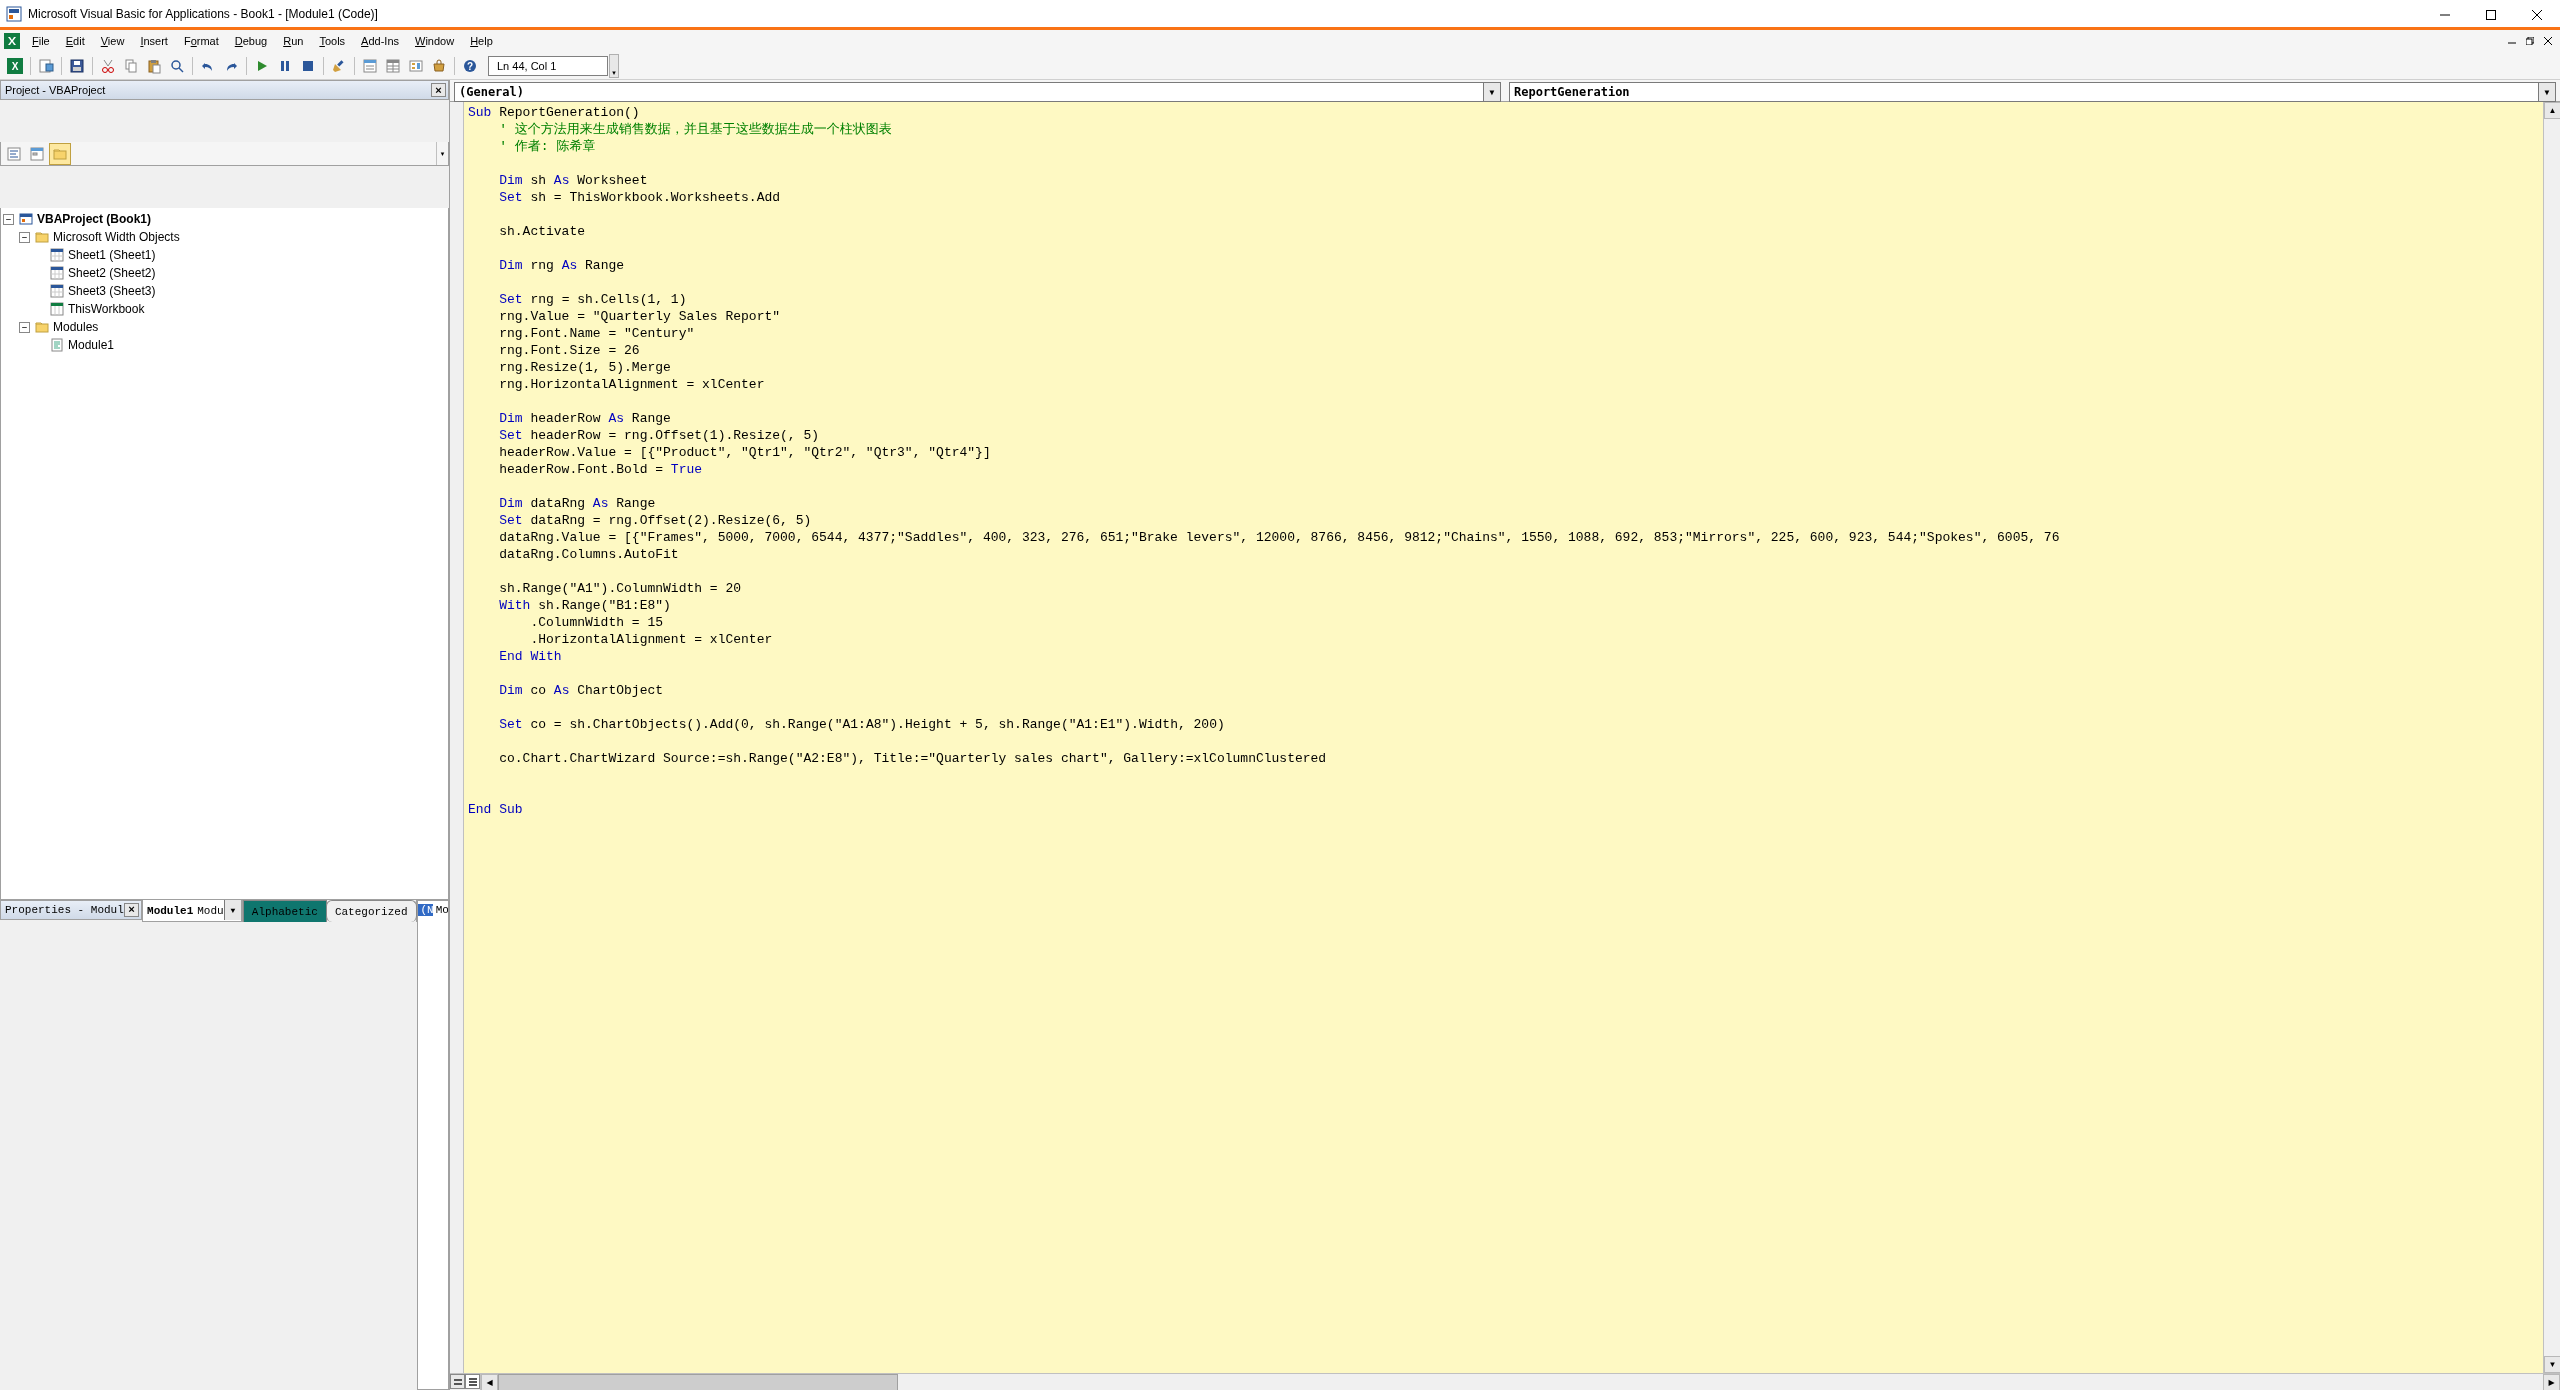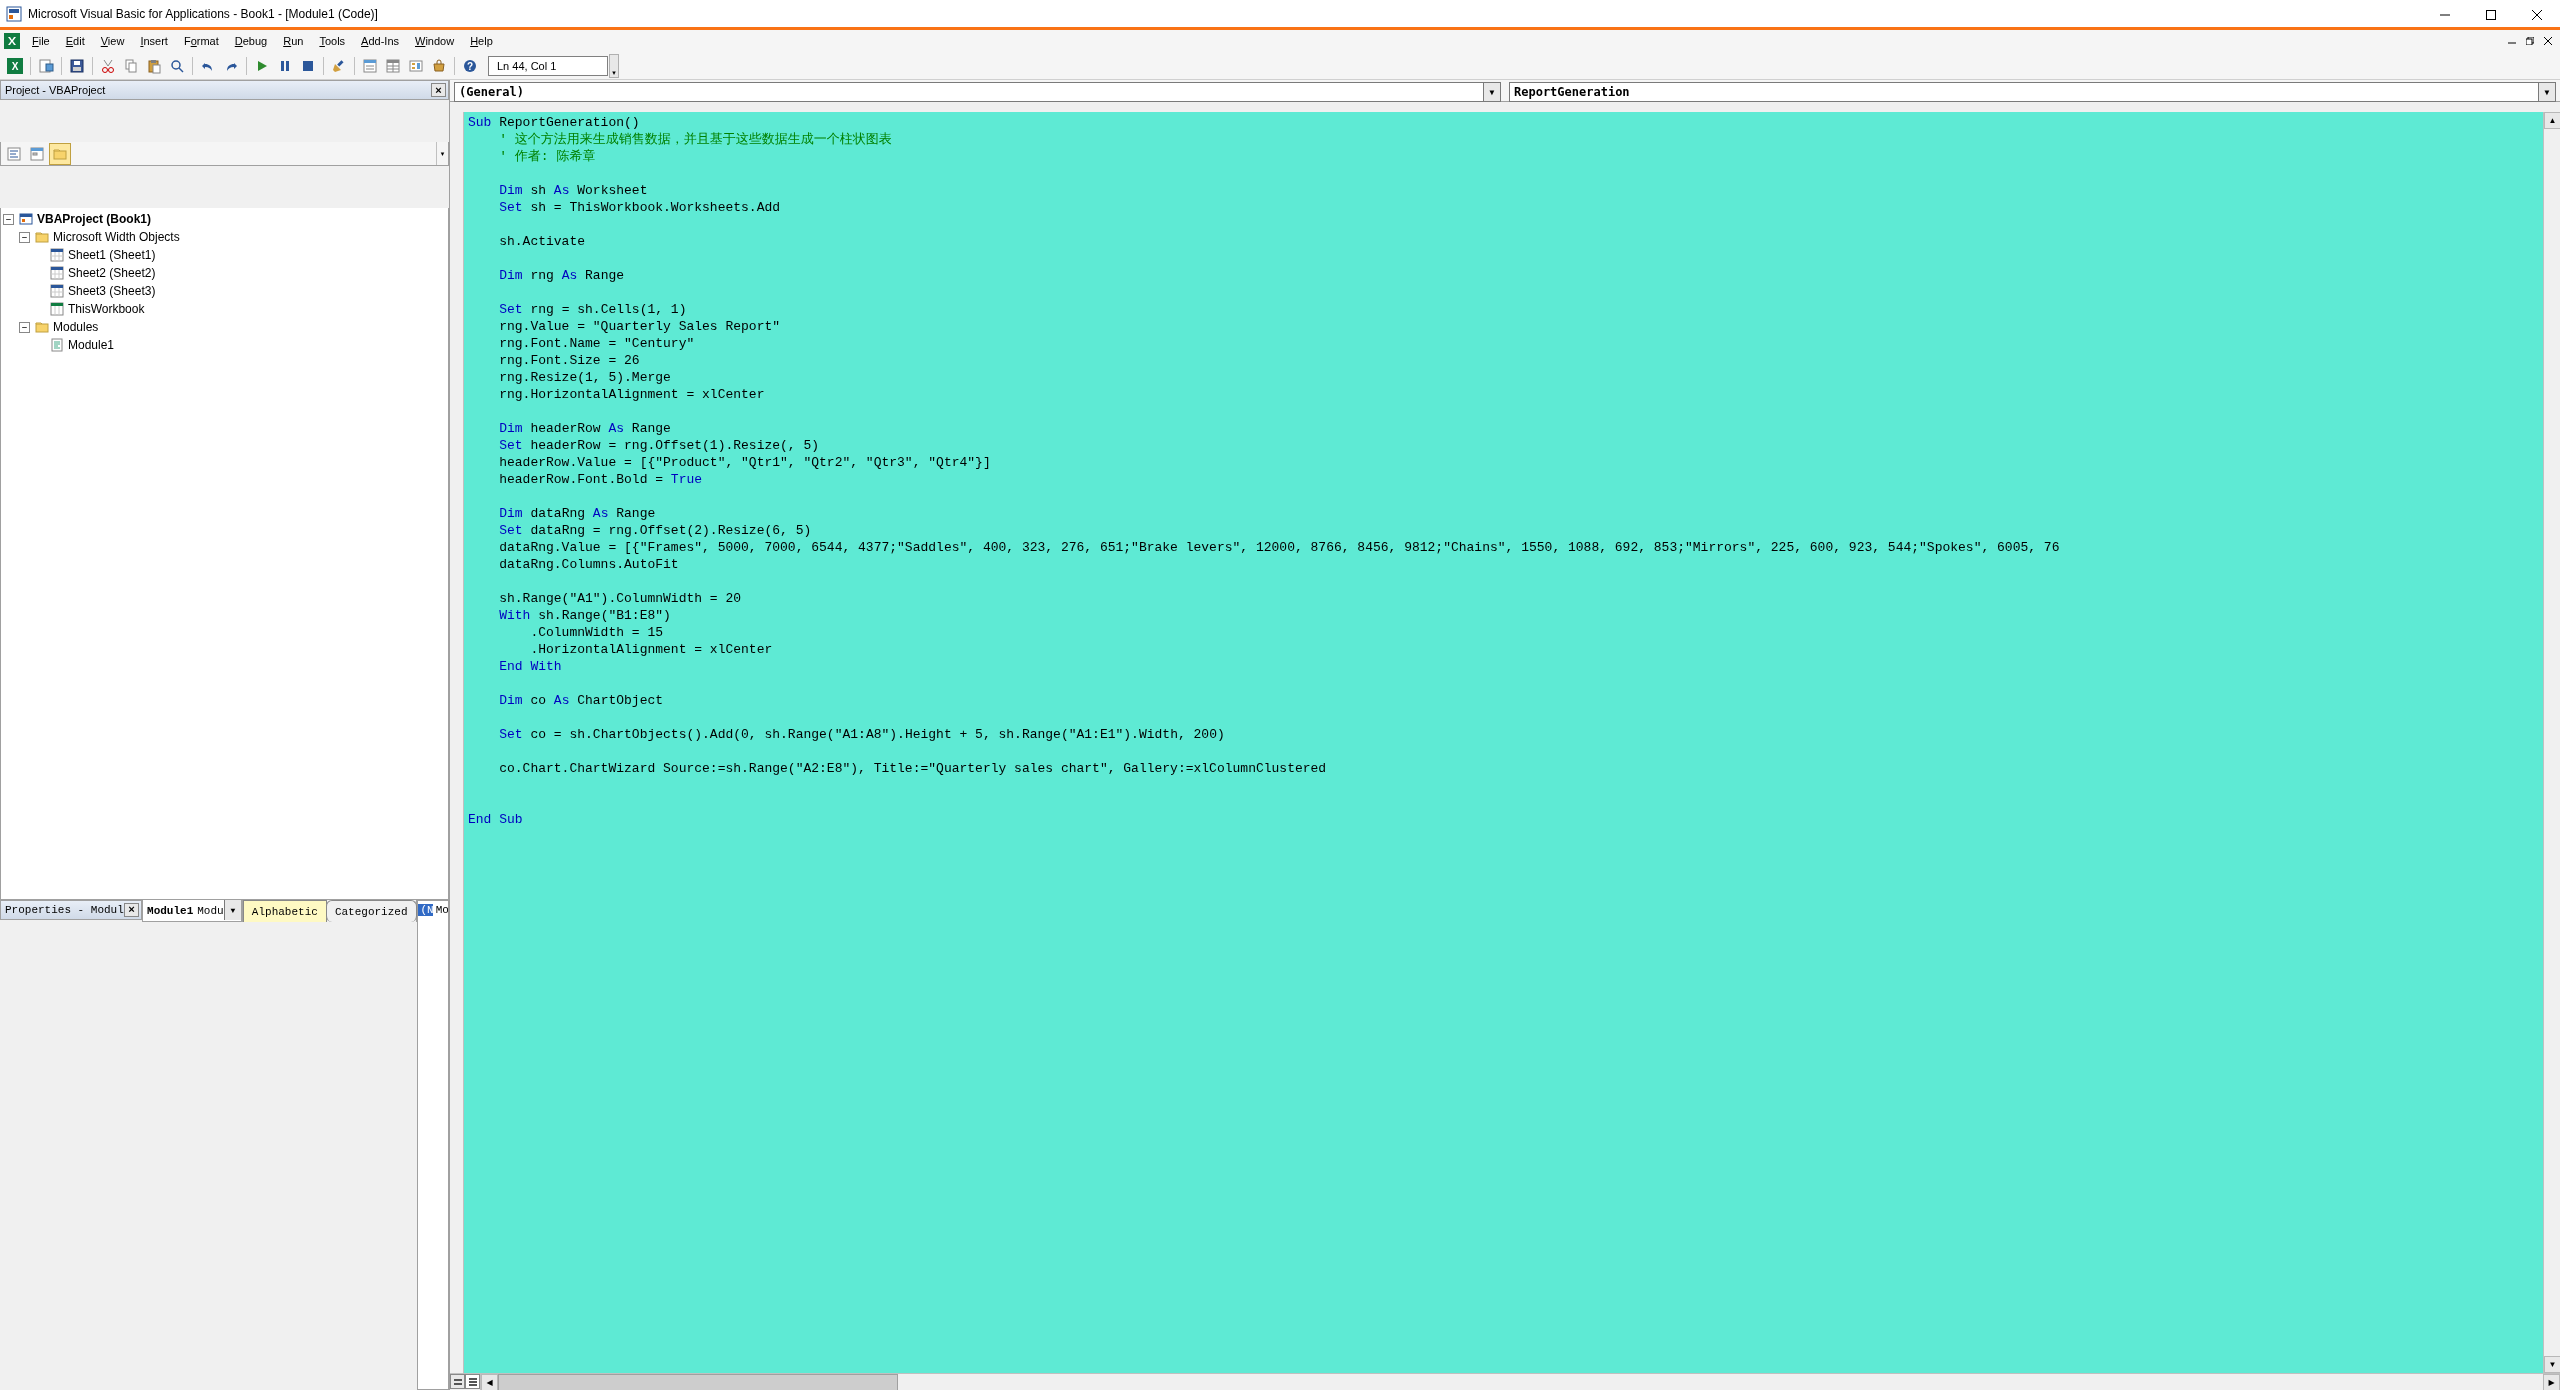--- a/index.html
+++ b/index.html
@@ -234,21 +234,21 @@
       height: 22px;
       border-left: 1px solid #a0a0a0;
       border-right: 1px solid #a0a0a0;
       display: flex;
       background: #f0f0f0;
     }
     .prop-tab {
       padding: 2px 8px;
       border: 1px solid #888;
       border-bottom: none;
-      background: #fef9c3;
+      background: #0f766e;
       margin-right: -1px;
       cursor: pointer;
       display: flex;
       align-items: center;
     }
     .prop-tab.inactive { background: #f0f0f0; border-radius: 6px; }
     .prop-grid {
       flex: 1;
       background: #fff;
       border: 1px solid #a0a0a0;
@@ -302,25 +302,24 @@
       width: 17px; height: 100%;
       background: #e8e8e8;
       border-left: 1px solid #7a7a7a;
       display: flex;
       align-items: center;
       justify-content: center;
       font-size: 8px;
     }
     .code-editor {
       flex: 1;
-      background: #5eead4;
+      background: #fef9c3;
       overflow: auto;
       position: relative;
       display: flex;
-      margin-top: 10px;
     }
     .margin-bar {
       width: 14px;
       background: #f0f0f0;
       border-right: 1px solid #c0c0c0;
       flex-shrink: 0;
     }
     .code-content {
       flex: 1;
       font-family: "SimSun", Consolas, "Courier New", monospace;

